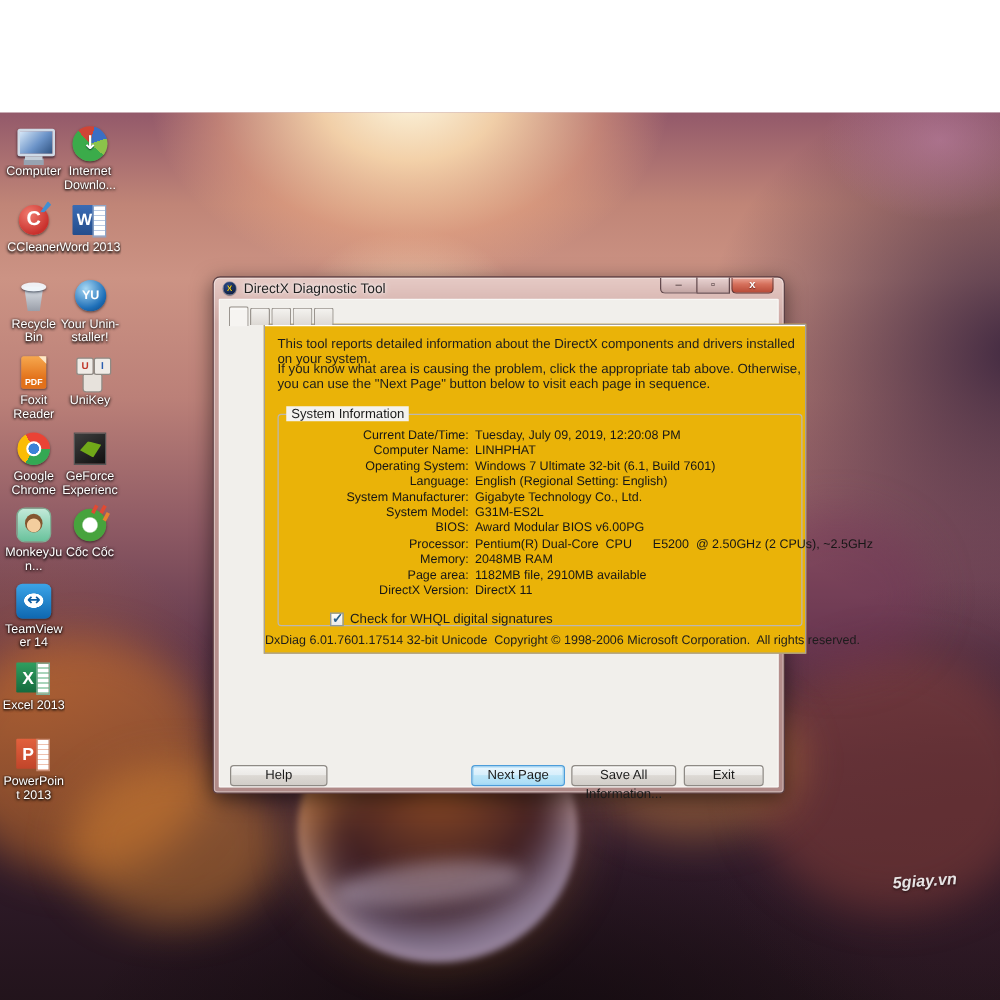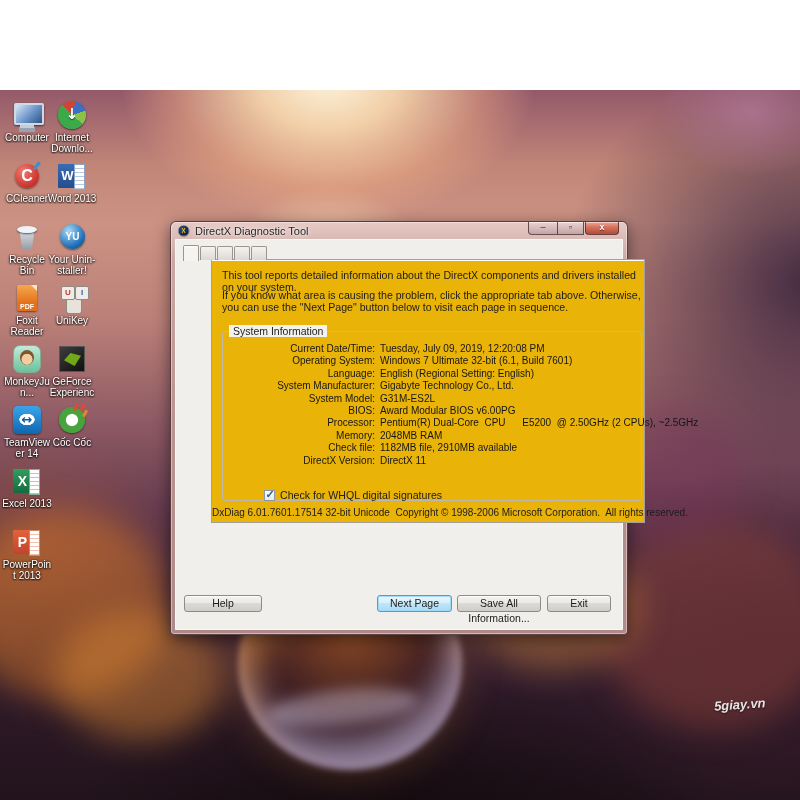--- a/index.html
+++ b/index.html
@@ -161,21 +161,21 @@
   .info-rows{position:absolute;left:0;top:11px;right:4px;}
   .info-row{display:flex;height:12.4px;font-size:10px;color:#161616;}
   .info-label{width:152px;text-align:right;flex:0 0 152px;}
   .info-value{margin-left:5px;white-space:pre;}
   .whql{position:absolute;left:13px;top:229px;display:flex;align-items:center;cursor:pointer;padding-left:39px;}
   .checkbox{width:11px;height:11px;background:linear-gradient(180deg,#fefefe,#e9e9e9);border:1px solid #8a99a5;
     position:relative;flex:0 0 11px;}
   .checkbox.checked::after{content:'✓';position:absolute;left:0.5px;top:-3px;font-size:11px;color:#2c628b;font-weight:bold;}
   .whql-label{margin-left:5px;font-size:10.6px;color:#1c1c1c;}
   .version-line{position:absolute;left:0;right:0;top:247px;text-align:right;font-size:10px;color:#1c1c1c;white-space:pre;}
-  .dlg-buttons{position:absolute;left:0;right:0;bottom:17px;height:18px;}
+  .dlg-buttons{position:absolute;left:0;right:0;bottom:0;height:18px;}
   .dlg-btn{position:absolute;height:17px;border:1px solid #8e8a85;border-radius:3px;
     background:linear-gradient(180deg,#f5f3f1 0%,#eceae7 45%,#ddd9d4 50%,#d1cdc8 100%);
     font-size:10.5px;color:#1c1c1c;text-align:center;line-height:15px;cursor:pointer;
     box-shadow:inset 0 1px 0 rgba(255,255,255,0.8);}
   .btn-help{left:9px;width:78px;}
   .btn-next{left:202px;width:75px;border-color:#4d9dd9;
     background:linear-gradient(180deg,#eaf6fd 0%,#d7effc 45%,#bde6f8 50%,#a9dcf5 100%);
     box-shadow:inset 0 0 0 1px rgba(160,215,245,0.9);}
   .btn-save{left:282px;width:84px;}
   .btn-exit{left:372px;width:64px;}
@@ -241,20 +241,26 @@
     <div class="d-label">Recycle Bin</div>
   </div>
       <div class="d-cell">
     <div class="d-glyph-box">
           <div class="glyph" data-icon="foxit-reader"></div>
         </div>
     <div class="d-label">Foxit Reader</div>
   </div>
       <div class="d-cell">
     <div class="d-glyph-box">
+          <div class="glyph" data-icon="chrome"></div>
+        </div>
+    <div class="d-label">Google Chrome</div>
+  </div>
+      <div class="d-cell">
+    <div class="d-glyph-box">
           <div class="glyph" data-icon="monkey-junior"></div>
         </div>
     <div class="d-label">MonkeyJun...</div>
   </div>
       <div class="d-cell">
     <div class="d-glyph-box">
           <div class="glyph" data-icon="teamviewer"></div>
         </div>
     <div class="d-label">TeamViewer 14</div>
   </div>
@@ -379,20 +385,24 @@
       <div class="intro2">If you know what area is causing the problem, click the appropriate tab above.  Otherwise, you can use the "Next Page" button below to visit each page in sequence.</div>
 
       <div class="groupbox">
         <span class="group-title">System Information</span>
         <div class="info-rows">
             <div class="info-row">
     <span class="info-label">Current Date/Time:</span>
     <span class="info-value">Tuesday, July 09, 2019, 12:20:08 PM</span>
   </div>
             <div class="info-row">
+    <span class="info-label">Computer Name:</span>
+    <span class="info-value">LINHPHAT</span>
+  </div>
+            <div class="info-row">
     <span class="info-label">Operating System:</span>
     <span class="info-value">Windows 7 Ultimate 32-bit (6.1, Build 7601)</span>
   </div>
             <div class="info-row">
     <span class="info-label">Language:</span>
     <span class="info-value">English (Regional Setting: English)</span>
   </div>
             <div class="info-row">
     <span class="info-label">System Manufacturer:</span>
     <span class="info-value">Gigabyte Technology Co., Ltd.</span>
@@ -407,21 +417,21 @@
   </div>
             <div class="info-row">
     <span class="info-label">Processor:</span>
     <span class="info-value">Pentium(R) Dual-Core  CPU      E5200  @ 2.50GHz (2 CPUs), ~2.5GHz</span>
   </div>
             <div class="info-row">
     <span class="info-label">Memory:</span>
     <span class="info-value">2048MB RAM</span>
   </div>
             <div class="info-row">
-    <span class="info-label">Check file:</span>
+    <span class="info-label">Page area:</span>
     <span class="info-value">1182MB file, 2910MB available</span>
   </div>
             <div class="info-row">
     <span class="info-label">DirectX Version:</span>
     <span class="info-value">DirectX 11</span>
   </div>
           </div>
       </div>
 
       <div class="whql">

